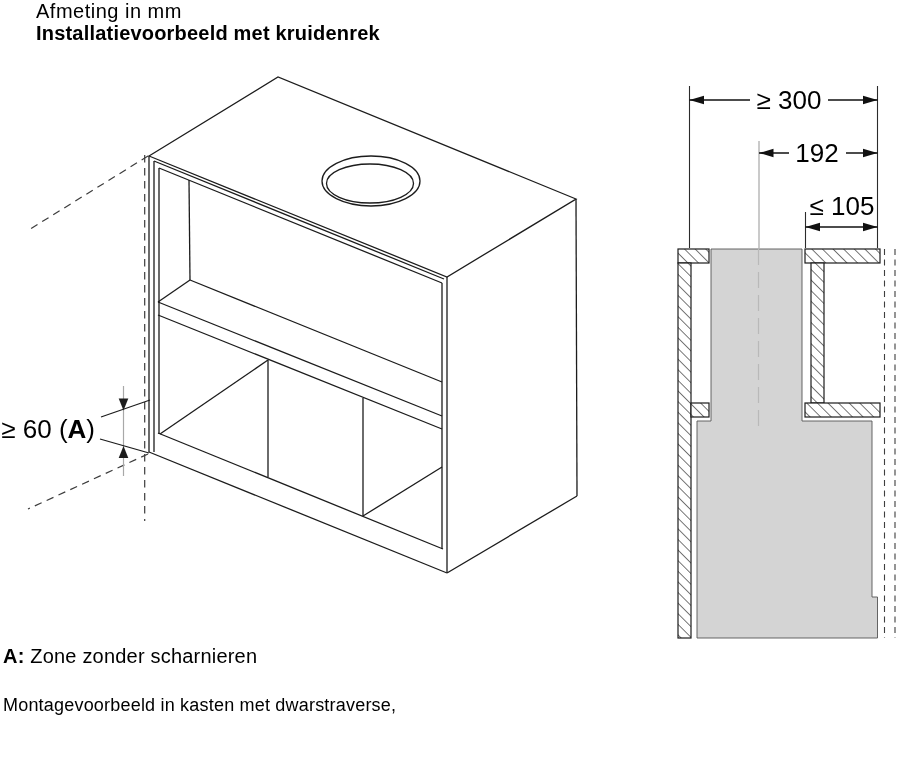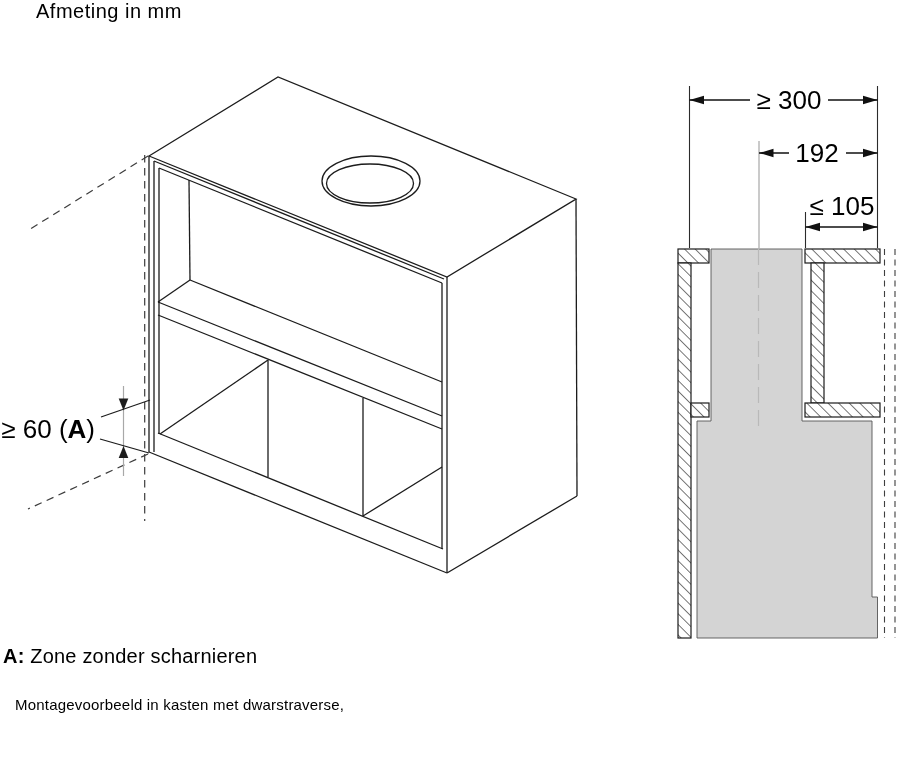--- a/index.html
+++ b/index.html
@@ -3,32 +3,33 @@
 <meta charset="utf-8">
 <style>
   html,body{margin:0;padding:0;background:#fff;}
   .page{position:relative;width:900px;height:765px;background:#fff;overflow:hidden;
         font-family:"Liberation Sans",sans-serif;color:#000;}
   .hdr{position:absolute;left:9px;top:1px;margin-left:27px;}
   .hdr .l1{font-size:20px;letter-spacing:.5px;line-height:21px;}
   .hdr .l2{font-size:20px;font-weight:bold;letter-spacing:.2px;line-height:22px;}
   .ftr-key{position:absolute;left:3px;top:645px;font-size:20px;letter-spacing:.2px;text-align:right;}
   .ftr-key b{font-weight:bold;}
-  .ftr-note{position:absolute;left:3px;top:693px;font-size:15px;line-height:24.5px;letter-spacing:.2px;margin-left:12px;}
+  .ftr-note{position:absolute;left:3px;top:693px;font-size:18px;line-height:24.5px;letter-spacing:.2px;}
   svg{position:absolute;left:0;top:0;}
   svg text{font-family:"Liberation Sans",sans-serif;fill:#000;}
   .dim-txt{font-size:26px;}
 </style>
 </head>
 <body>
 
 <div class="page">
 
   <div class="hdr">
     <div class="l1">Afmeting in mm</div>
+    <div class="l2">Installatievoorbeeld met kruidenrek</div>
   </div>
 
   <svg width="900" height="765" viewBox="0 0 900 765">
     <defs>
       <pattern id="hatch" width="7.5" height="7.5" patternUnits="userSpaceOnUse" patternTransform="rotate(-45)">
         <rect width="7.5" height="7.5" fill="#ffffff"></rect>
         <line x1="0" y1="0" x2="0" y2="7.5" stroke="#1c1c1c" stroke-width="1.2"></line>
       </pattern>
     </defs>
 

